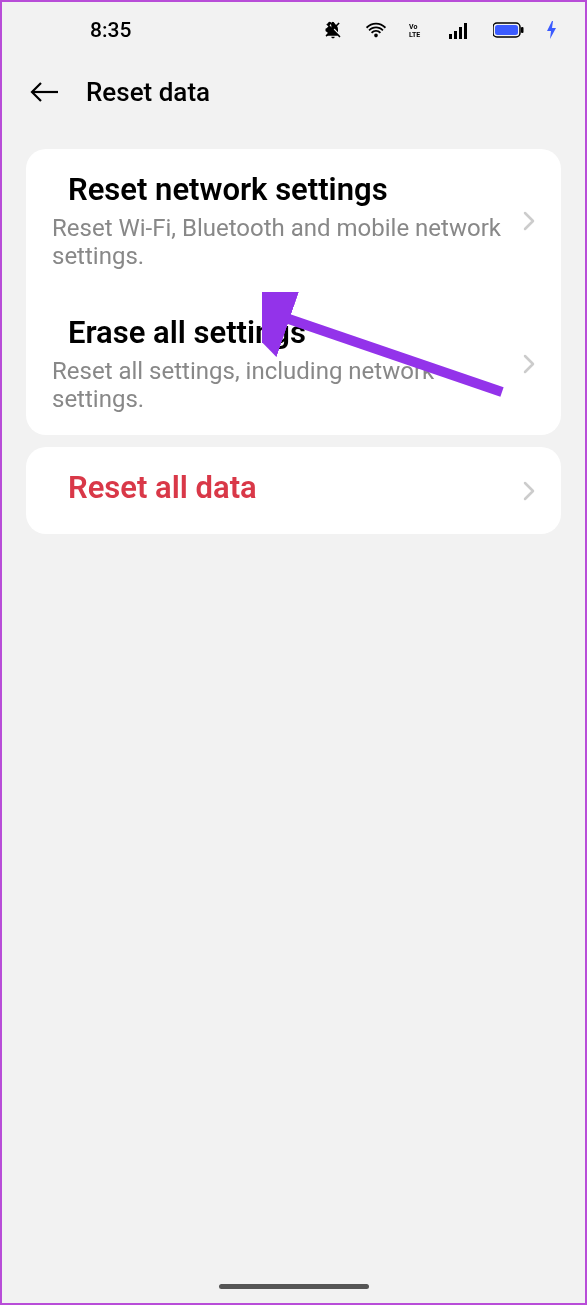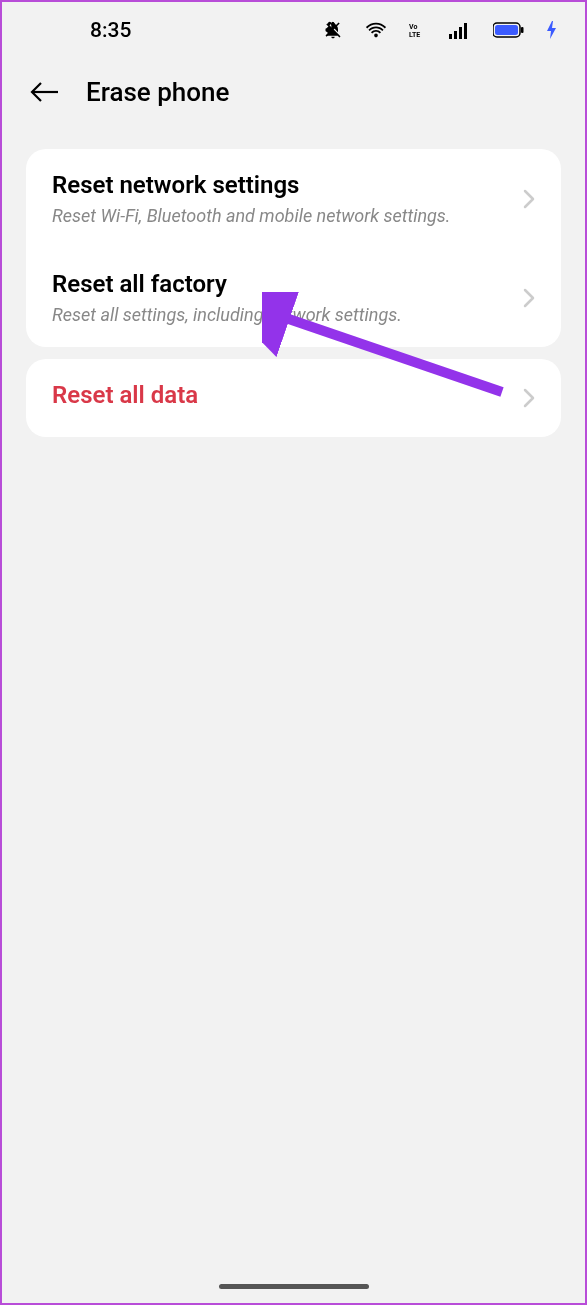--- a/index.html
+++ b/index.html
@@ -65,33 +65,33 @@
       display: flex;
       align-items: center;
       justify-content: space-between;
       padding: 22px 26px;
       cursor: pointer;
     }
     .list-item-content {
       flex: 1;
     }
     .list-item-title {
-      font-size: 24px;
+      font-size: 31px;
       font-weight: 600;
       color: #000;
       margin-bottom: 6px;
+      margin-left: 16px;
     }
     .list-item-title.danger {
       color: #d93848;
     }
     .list-item-subtitle {
-      font-size: 18px;
+      font-size: 24px;
       color: #888;
       font-weight: 400;
-      font-style: italic;
     }
     .chevron {
       color: #ccc;
       flex-shrink: 0;
       margin-left: 10px;
     }
     .annotation-arrow {
       position: absolute;
       pointer-events: none;
       z-index: 100;
@@ -143,36 +143,36 @@
   </div>
 </div>
 
 <div class="header">
   <div class="back-button">
     <svg width="30" height="24" viewBox="0 0 30 24" fill="none" stroke="#000" stroke-width="2.2">
       <line x1="2" y1="12" x2="28" y2="12"></line>
       <polyline points="11,3 2,12 11,21"></polyline>
     </svg>
   </div>
-  <h1 class="page-title">Erase phone</h1>
+  <h1 class="page-title">Reset data</h1>
 </div>
 
 <div class="card">
   <div class="list-item">
     <div class="list-item-content">
       <div class="list-item-title">Reset network settings</div>
       <div class="list-item-subtitle">Reset Wi-Fi, Bluetooth and mobile network settings.</div>
     </div>
     <svg class="chevron" width="12" height="20" viewBox="0 0 12 20" fill="none" stroke="#ccc" stroke-width="2.5" stroke-linecap="round" stroke-linejoin="round">
       <polyline points="2,2 10,10 2,18"></polyline>
     </svg>
   </div>
   <div class="list-item">
     <div class="list-item-content">
-      <div class="list-item-title">Reset all factory</div>
+      <div class="list-item-title">Erase all settings</div>
       <div class="list-item-subtitle">Reset all settings, including network settings.</div>
     </div>
     <svg class="chevron" width="12" height="20" viewBox="0 0 12 20" fill="none" stroke="#ccc" stroke-width="2.5" stroke-linecap="round" stroke-linejoin="round">
       <polyline points="2,2 10,10 2,18"></polyline>
     </svg>
   </div>
 </div>
 
 <div class="card">
   <div class="list-item">

